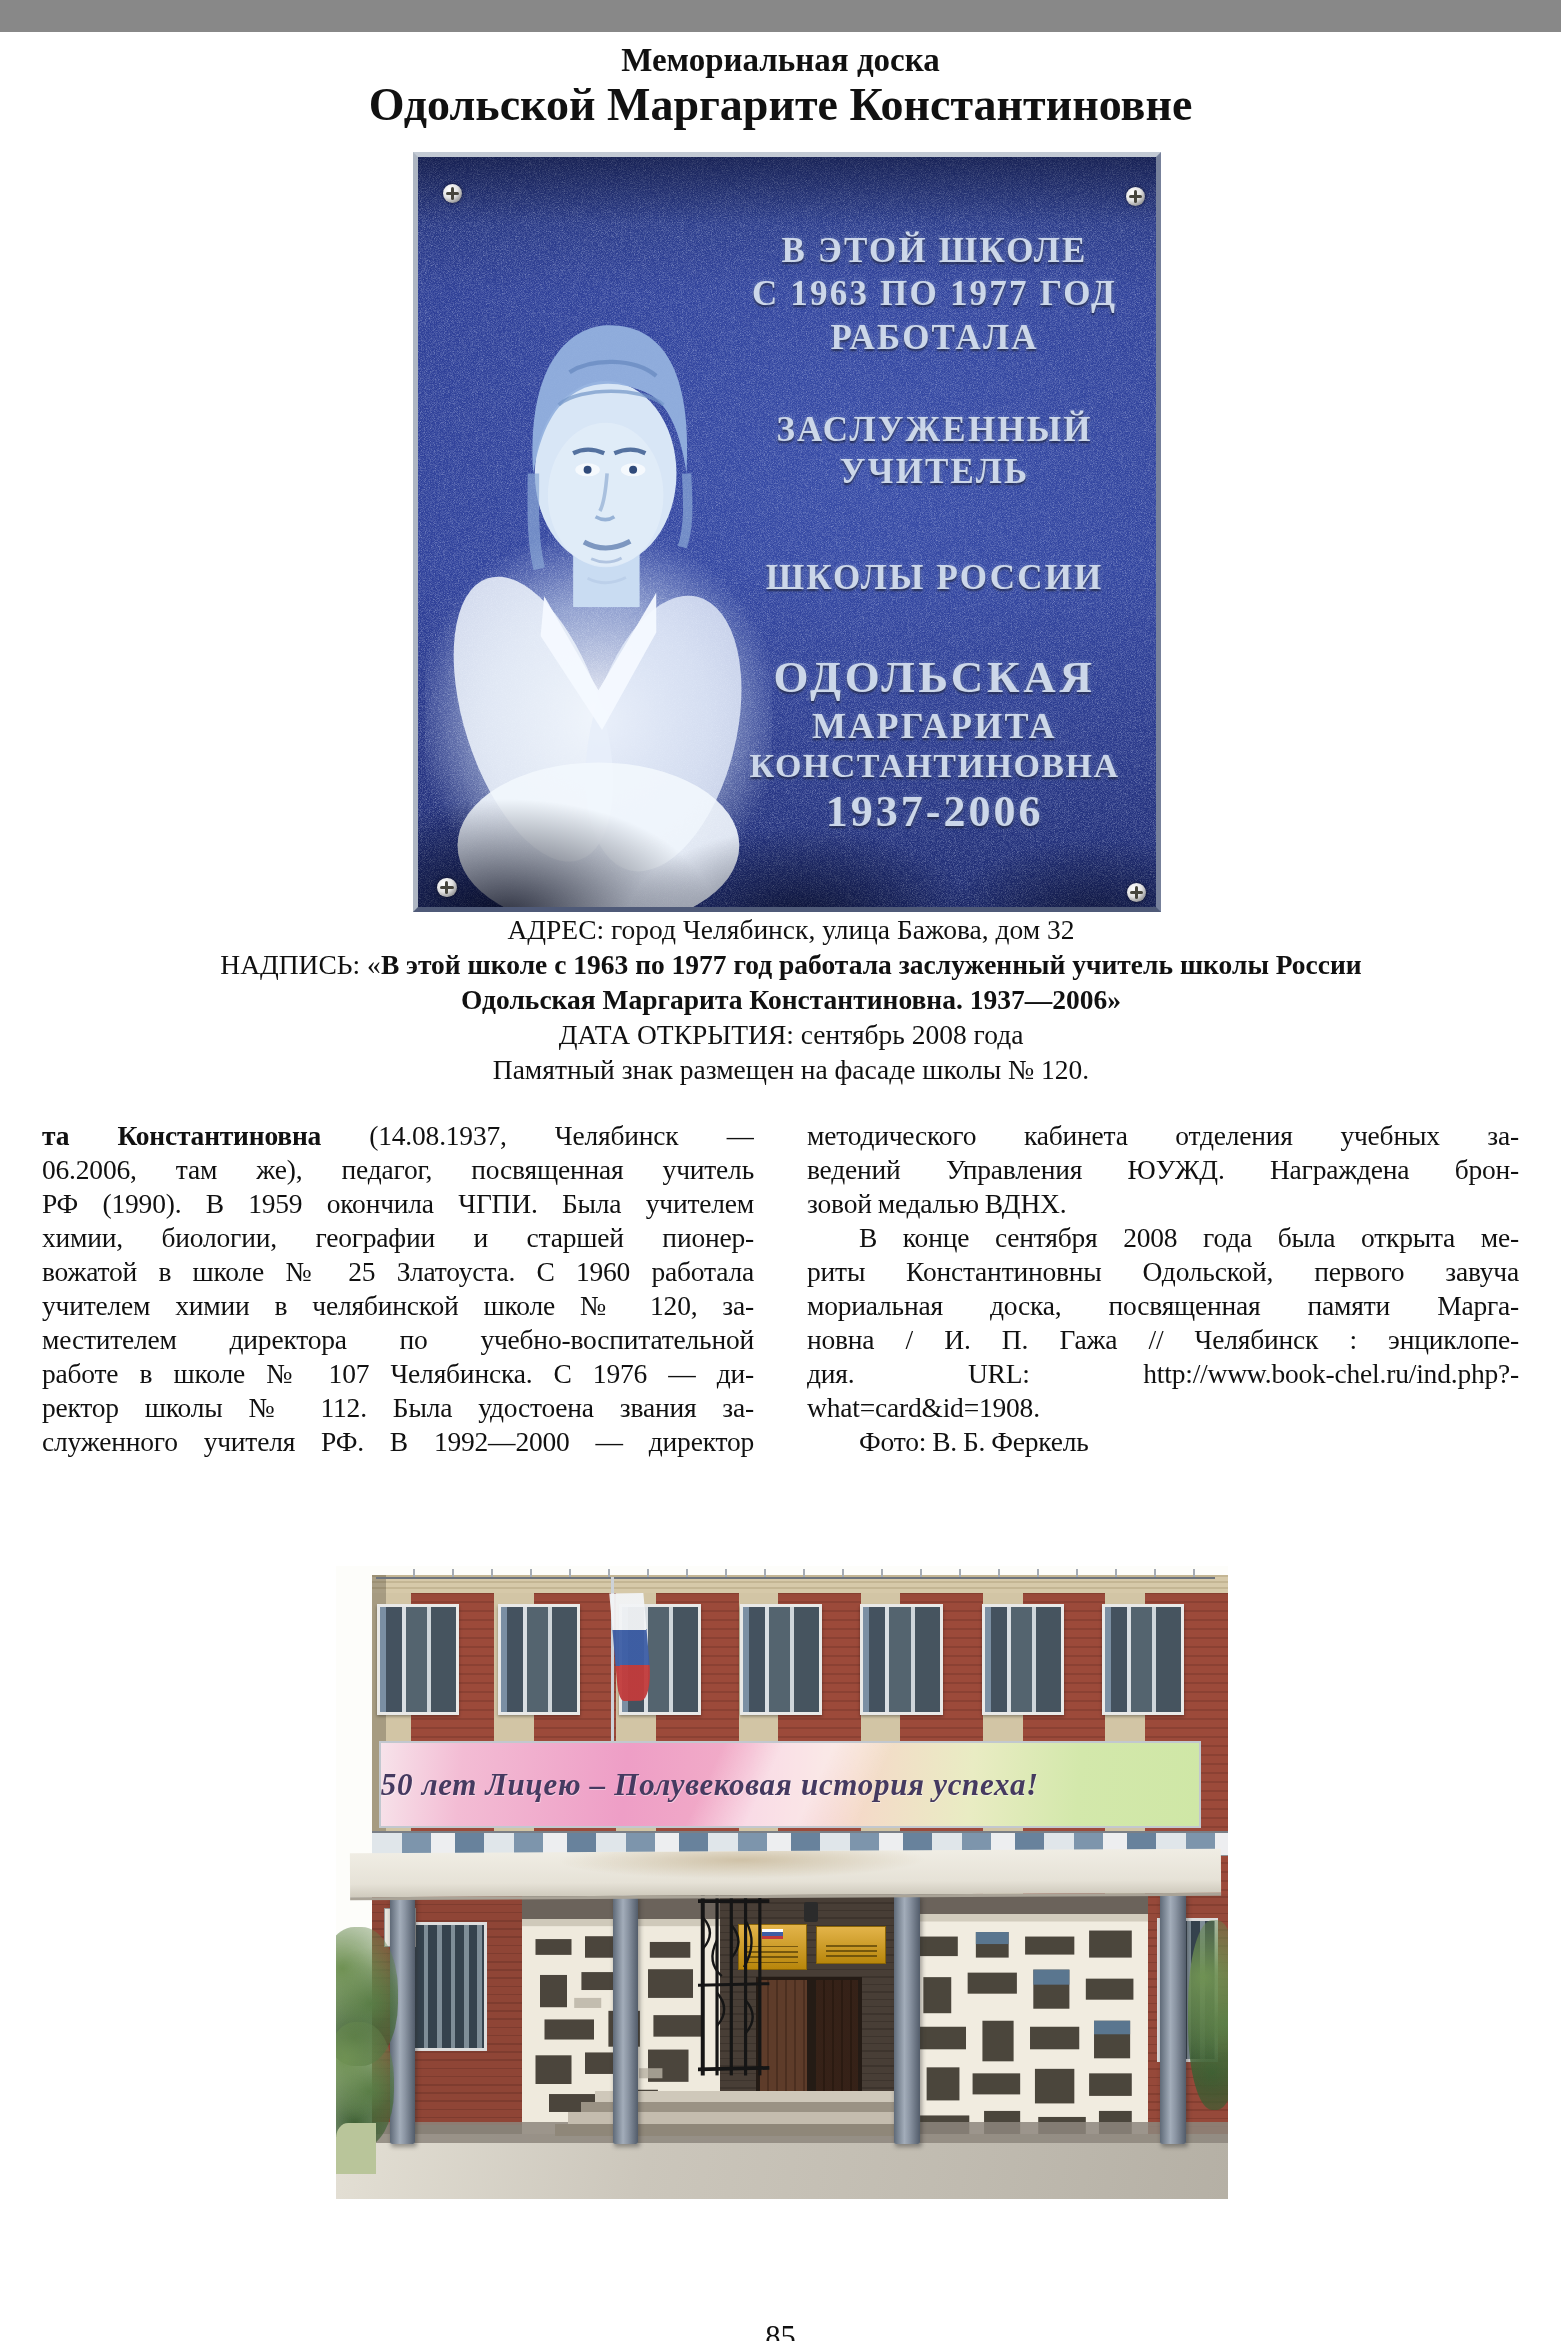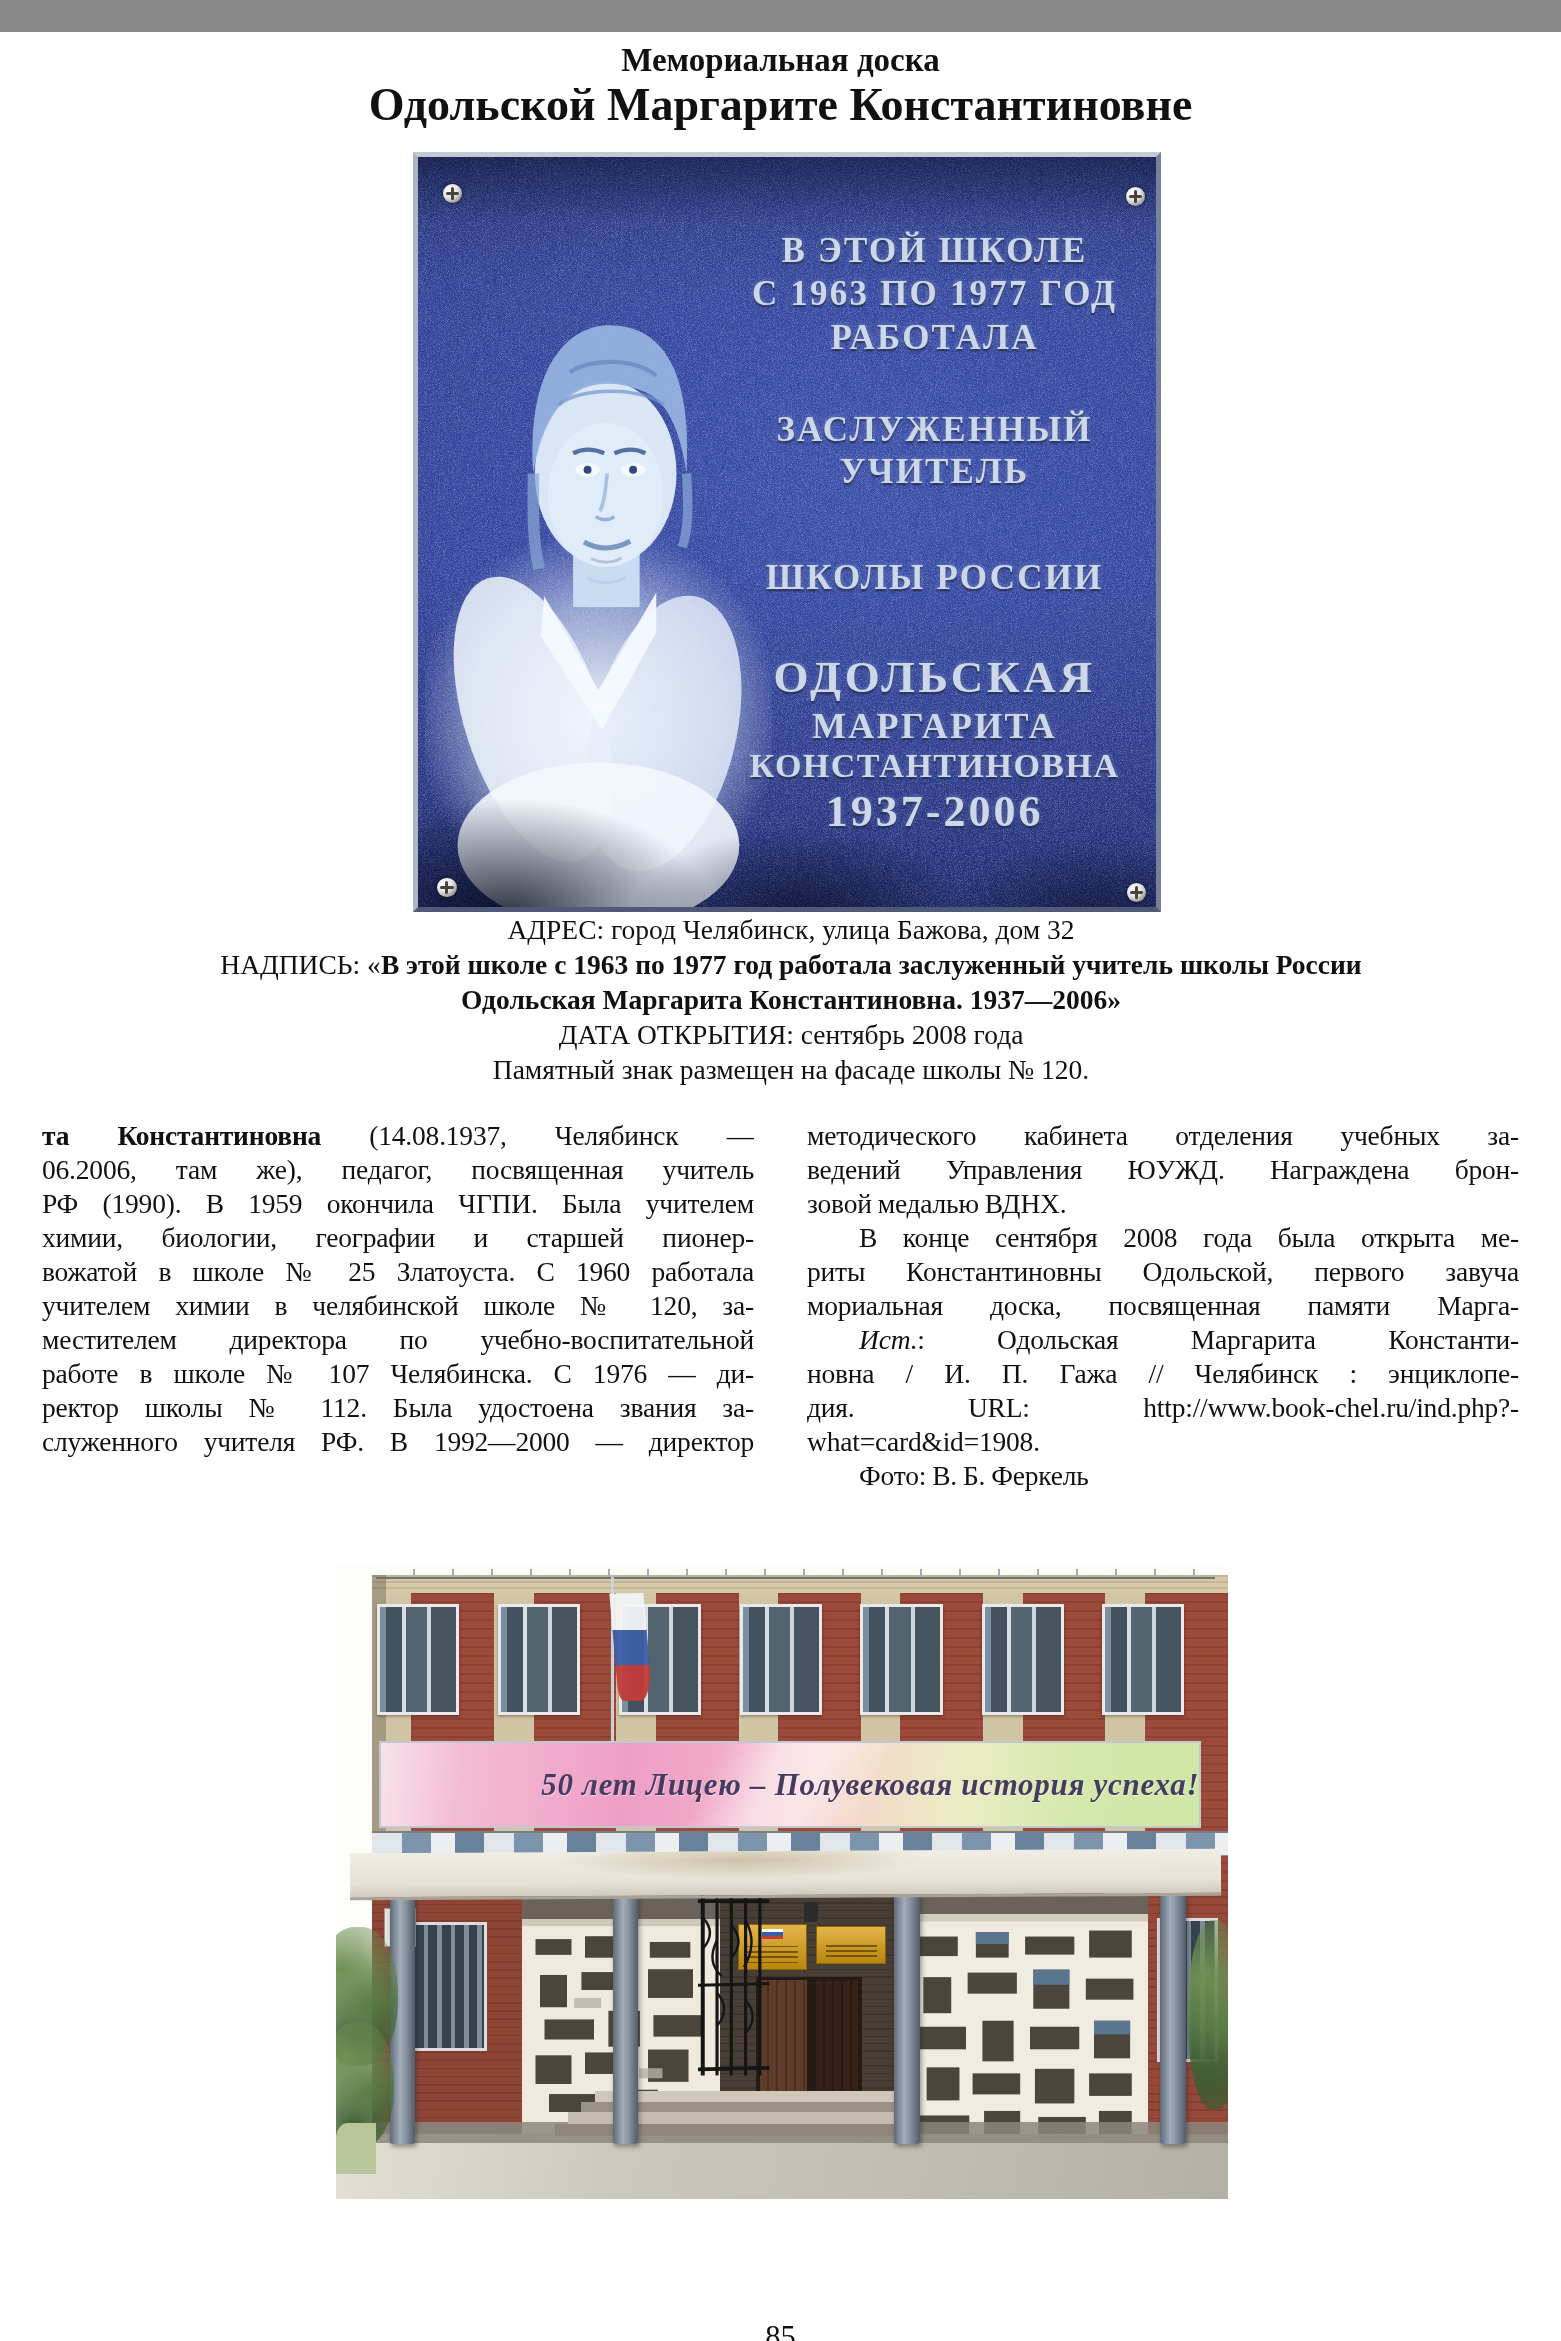--- a/index.html
+++ b/index.html
@@ -77,21 +77,21 @@
   .u-window{top:6%;height:17.5%;width:9.2%;z-index:2;border:3px solid #e9e9e7;box-sizing:border-box;
     background:linear-gradient(90deg,#7b8fa3 0 8%,#44525f 8% 29%,#dadfe3 29% 34%,#54646f 34% 62%,#cfd6da 62% 67%,#46545f 67% 100%);
     box-shadow:0 2.2px 3px rgba(0,0,0,.35);}
   .rail-strip{left:4%;right:0;top:41.8%;height:3.6%;z-index:2;border-top:2.2px solid #7a7f86;border-bottom:1.5px solid #8d9298;
     background:repeating-linear-gradient(90deg,#e0e6ea 0 30px,#7d95ac 30px 59px,#edeef0 59px 83px,#68829c 83px 112px);}
   .banner{left:4.8%;right:3%;top:27.6%;height:13.8%;z-index:4;
     border:2.2px solid #c2c8cf;box-sizing:border-box;
     background:
       linear-gradient(115deg, rgba(255,255,255,0) 40%, rgba(255,255,255,.55) 47%, rgba(255,255,255,.55) 53%, rgba(255,255,255,0) 60%),
       linear-gradient(95deg,#f7e3ea 0%,#f3bcd4 10%,#ee9ec6 30%,#f2aec8 45%,#f5d9c9 58%,#e9ecc3 72%,#d3e8ab 85%,#cfe7a6 100%);
-    text-align:right;}
+    text-align:left;}
   .banner span{position:static;font-style:italic;font-weight:bold;font-size:31px;color:#453a60;
     line-height:83px;letter-spacing:0.7px;text-shadow:0.7px 0.7px 0 rgba(255,255,255,.4);}
   .flagpole{left:30.8%;top:1.8%;width:3px;height:29%;background:#cdd2d8;z-index:3;}
   .flag{left:31.2%;top:4.2%;width:3.8%;height:17%;z-index:3;transform:rotate(-5deg) skewY(4deg);
     border-radius:0 0 35% 15%;opacity:.95;
     background:linear-gradient(180deg,#f2f4f6 0 34%, #3d5ea6 34% 67%, #c23b3b 67% 100%);}
   .uc-base{left:4%;right:0;top:51.8%;height:40%;background:#6b635b;z-index:1;}
   .wall-red-l{left:4%;width:16.8%;top:51.8%;height:36.5%;z-index:2;
     background:repeating-linear-gradient(0deg,#8f4536 0 6.7px,#7e3c2f 6.7px 8.2px);}
   .wall-red-r{right:0;width:9%;top:51.8%;height:38%;z-index:2;
@@ -245,21 +245,20 @@
       <div class="jline"><span class="seg-r">ректор школы № 112. Была удостоена звания за-</span></div>
       <div class="jline"><span class="seg-r">служенного учителя РФ. В 1992—2000 — директор</span></div>
     </div>
   <div class="col" id="col-right" style="left:807px">
       <div class="jline"><span class="seg-r">методического кабинета отделения учебных за-</span></div>
       <div class="jline"><span class="seg-r">ведений Управления ЮУЖД. Награждена брон-</span></div>
       <div class="jline line-end"><span class="seg-r">зовой медалью ВДНХ.</span></div>
       <div class="jline line-indent"><span class="seg-r">В конце сентября 2008 года была открыта ме-</span></div>
       <div class="jline"><span class="seg-r">риты Константиновны Одольской, первого завуча</span></div>
       <div class="jline"><span class="seg-r">мориальная доска, посвященная памяти Марга-</span></div>
-      <div class="jline line-indent"><span class="seg-i">Ист.</span><span class="seg-r">: Одольская Маргарита Константи-</span></div>
       <div class="jline"><span class="seg-r">новна / И. П. Гажа // Челябинск : энциклопе-</span></div>
       <div class="jline"><span class="seg-r">дия. URL: http://www.book-chel.ru/ind.php?-</span></div>
       <div class="jline line-end"><span class="seg-r">what=card&amp;id=1908.</span></div>
       <div class="jline line-end line-indent"><span class="seg-r">Фото: В. Б. Феркель</span></div>
     </div>
 
   <div class="photo">
     <div class="facade"></div>
     <div class="corner-shade"></div>
     <div class="roofrail"></div>

